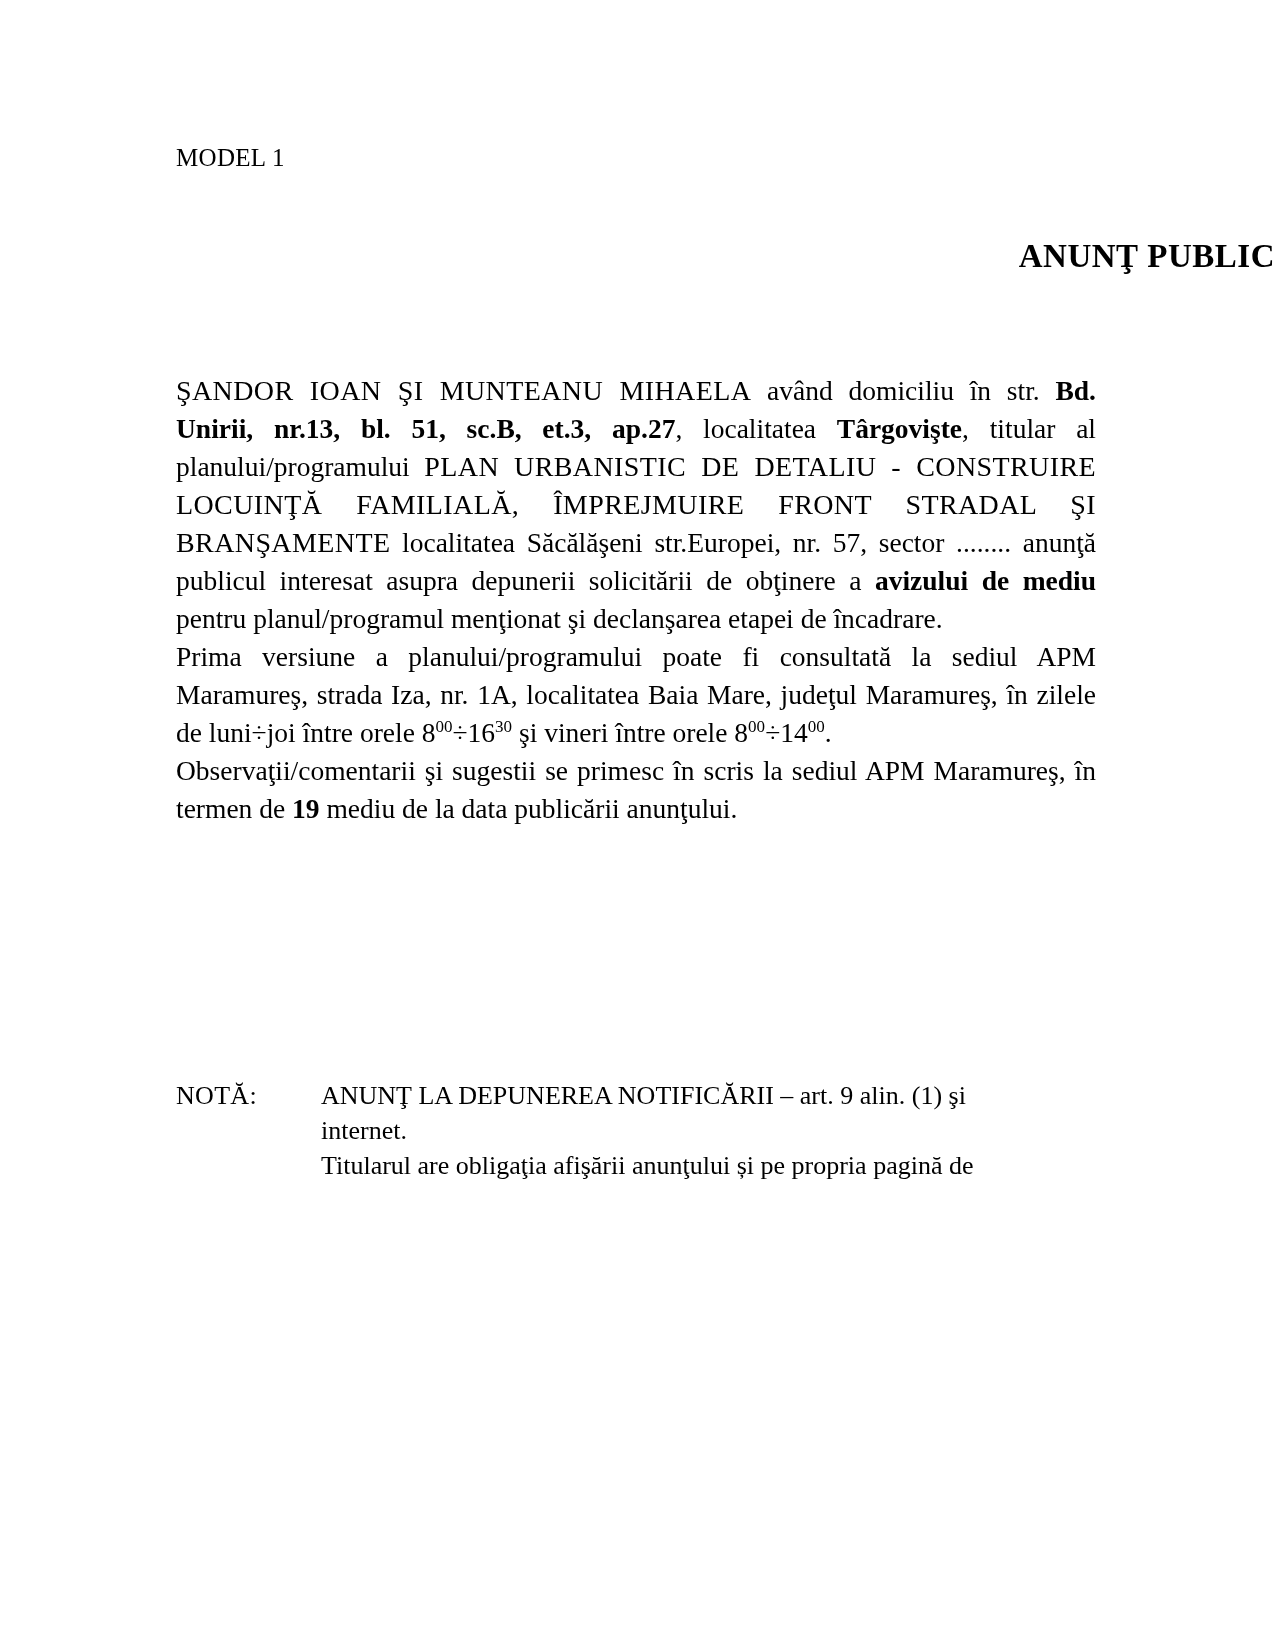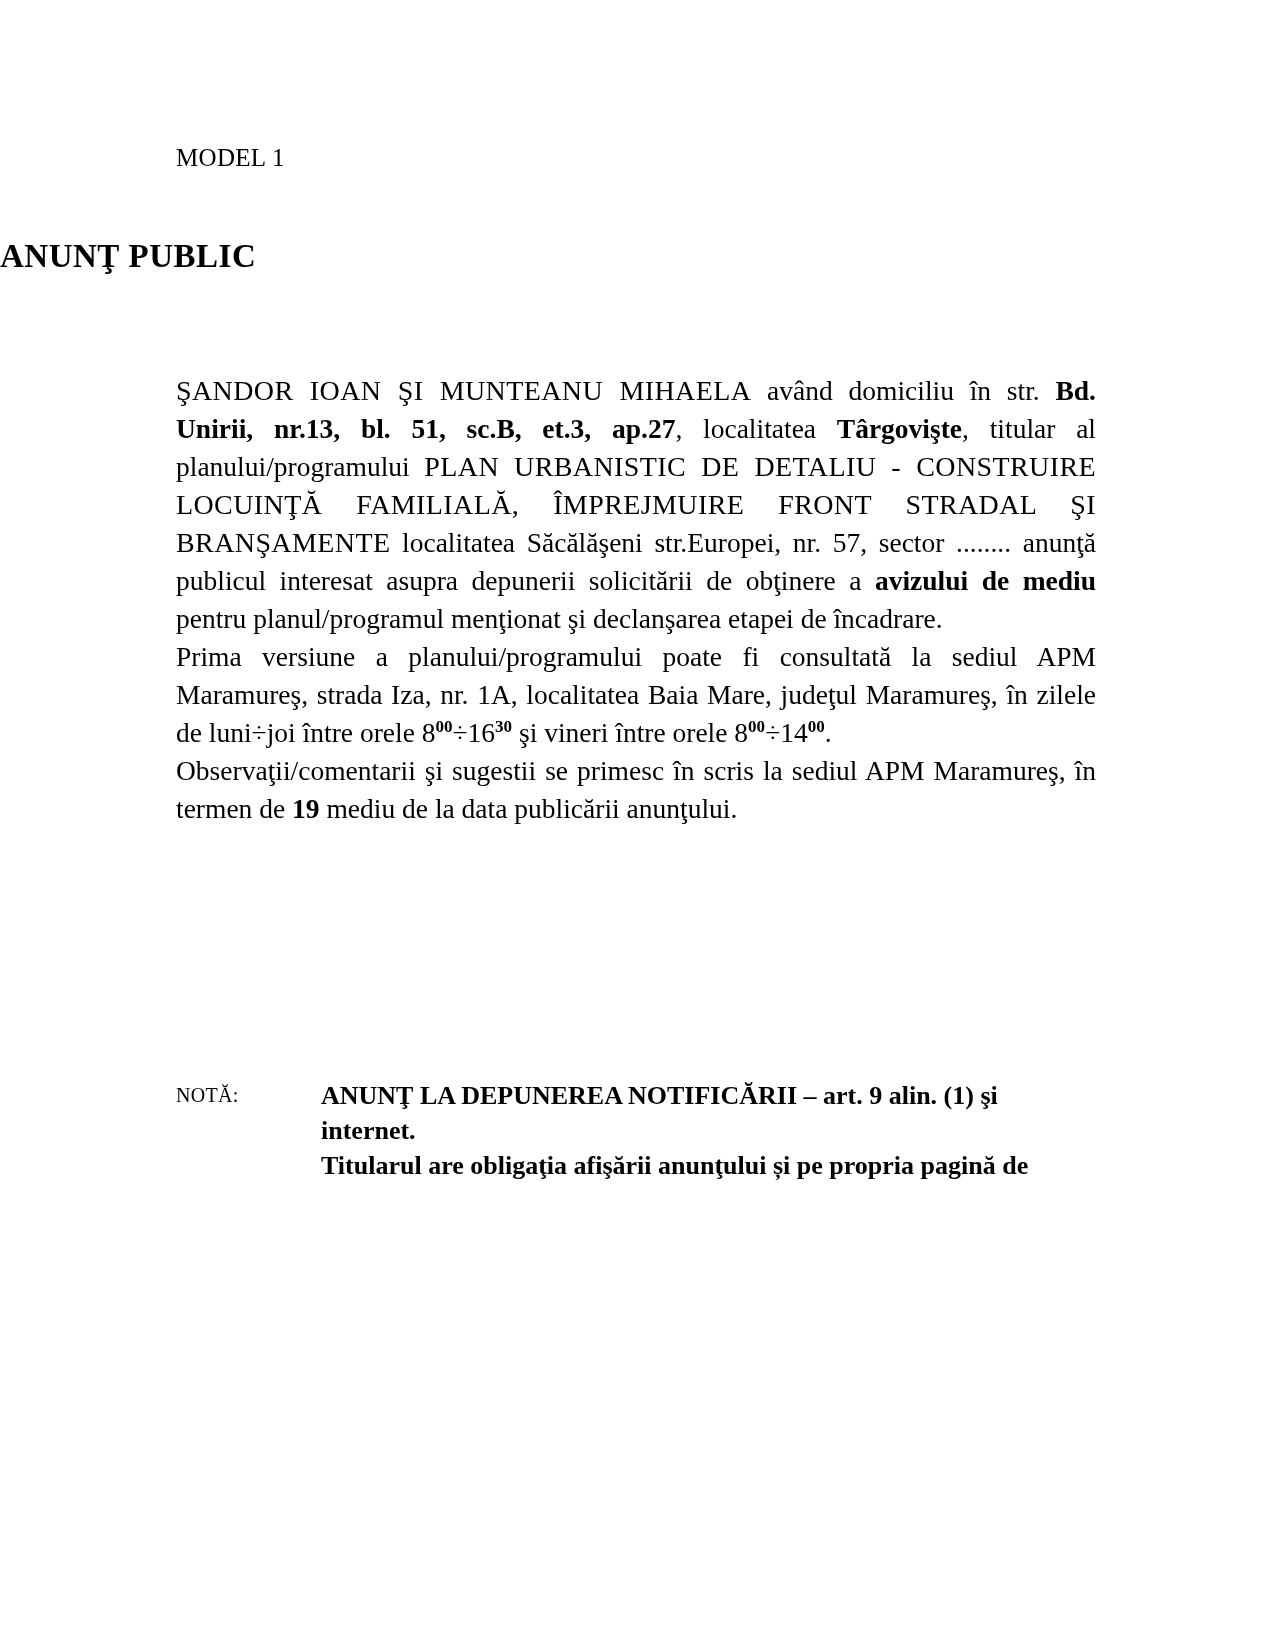--- a/index.html
+++ b/index.html
@@ -34,21 +34,21 @@
     letter-spacing: 0.3px;
     white-space: nowrap;
   }
 
   
   .doc-title {
     position: absolute;
     left: 0;
     top: 238px;
     width: 1275px;
-    text-align: left;
+    text-align: right;
     font-size: 33px;
     font-weight: bold;
     letter-spacing: 0.5px;
   }
 
   
   .body-block {
     position: absolute;
     left: 176px;
     top: 372px;
@@ -66,45 +66,44 @@
   }
   .b { font-weight: bold; }
   .smallcaps {
     font-size: 28px;
     letter-spacing: 0.4px;
   }
   .sup {
     font-size: 0.62em;
     vertical-align: super;
     line-height: 0;
-    font-weight: bold;
   }
 
   
   .nota-block {
     position: absolute;
     left: 176px;
     top: 1078px;
     width: 920px;
     font-size: 26px;
     line-height: 35px;
   }
   .nota-row {
     display: flex;
     align-items: flex-start;
   }
   .nota-label {
     width: 145px;
     flex: 0 0 145px;
-    font-size: 20px;
+    font-size: 26px;
     letter-spacing: 0.3px;
   }
   .nota-body {
     flex: 1 1 auto;
-    font-weight: bold;
+    font-weight: normal;
   }
   .nota-body p {
     margin: 0;
     padding: 0;
   }
 </style>
 </head>
 <body>
 
 <div class="page">

